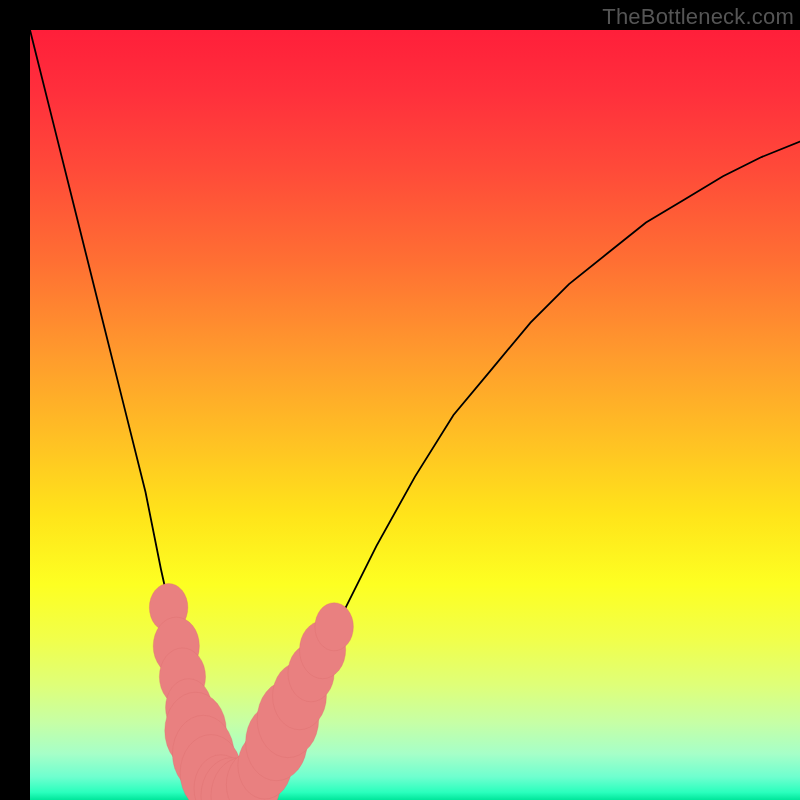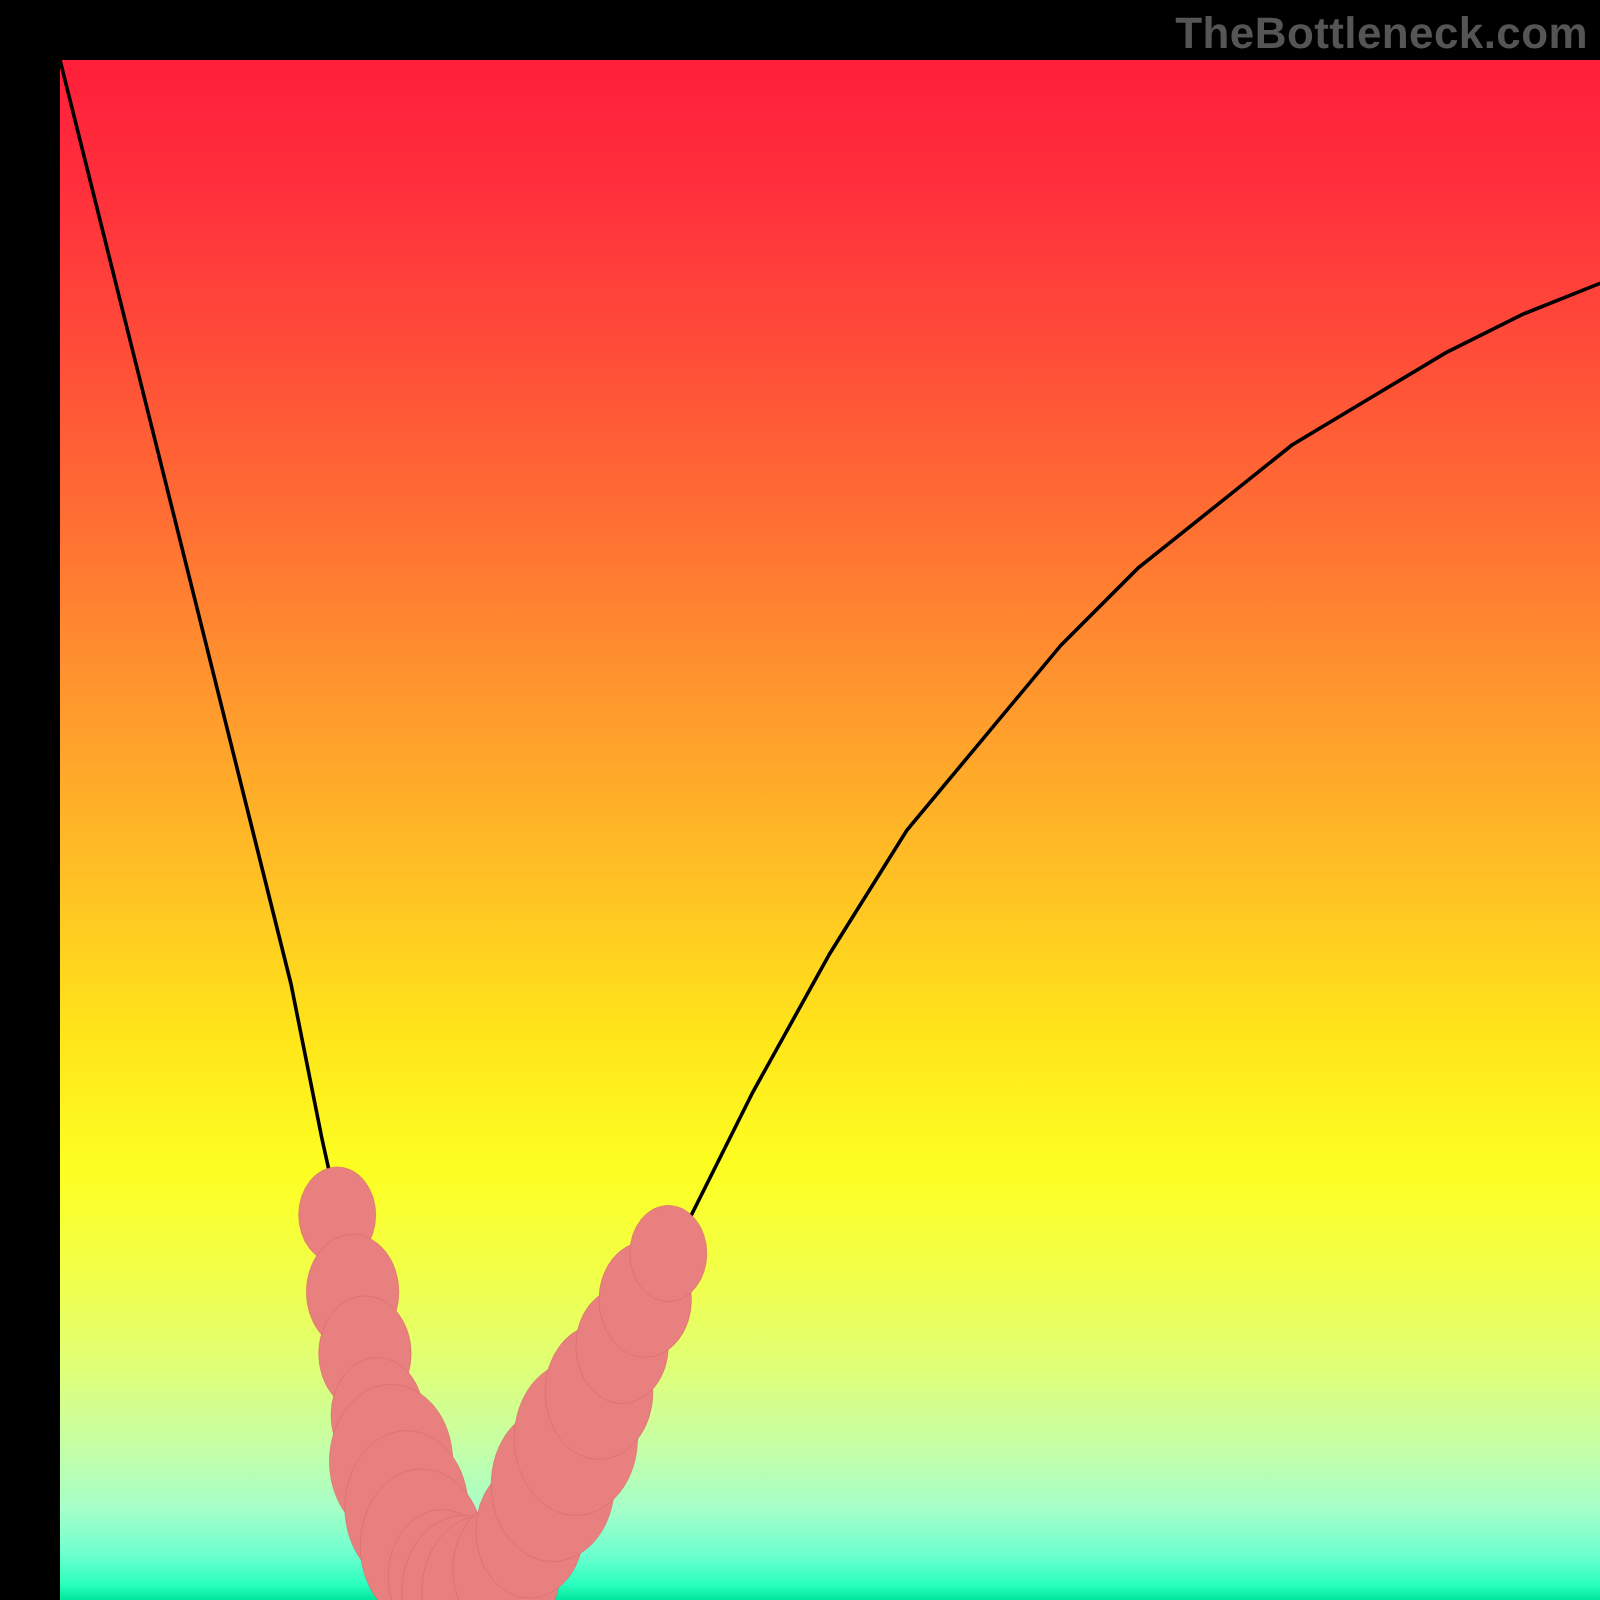--- a/index.html
+++ b/index.html
@@ -45,21 +45,21 @@
       #6fffcf 97%,
       #2affbd 99%,
       #00e69b 100%
     );
   }
   .attribution {
     position: absolute;
     top: 4px;
     right: 6px;
     font-size: 22px;
-    font-weight: 700;
+    font-weight: 400;
     color: #555;
     font-family: Arial, Helvetica, sans-serif;
     letter-spacing: 0.2px;
   }
   svg.curve {
     position: absolute;
     inset: 0;
     width: 100%;
     height: 100%;
     overflow: visible;

